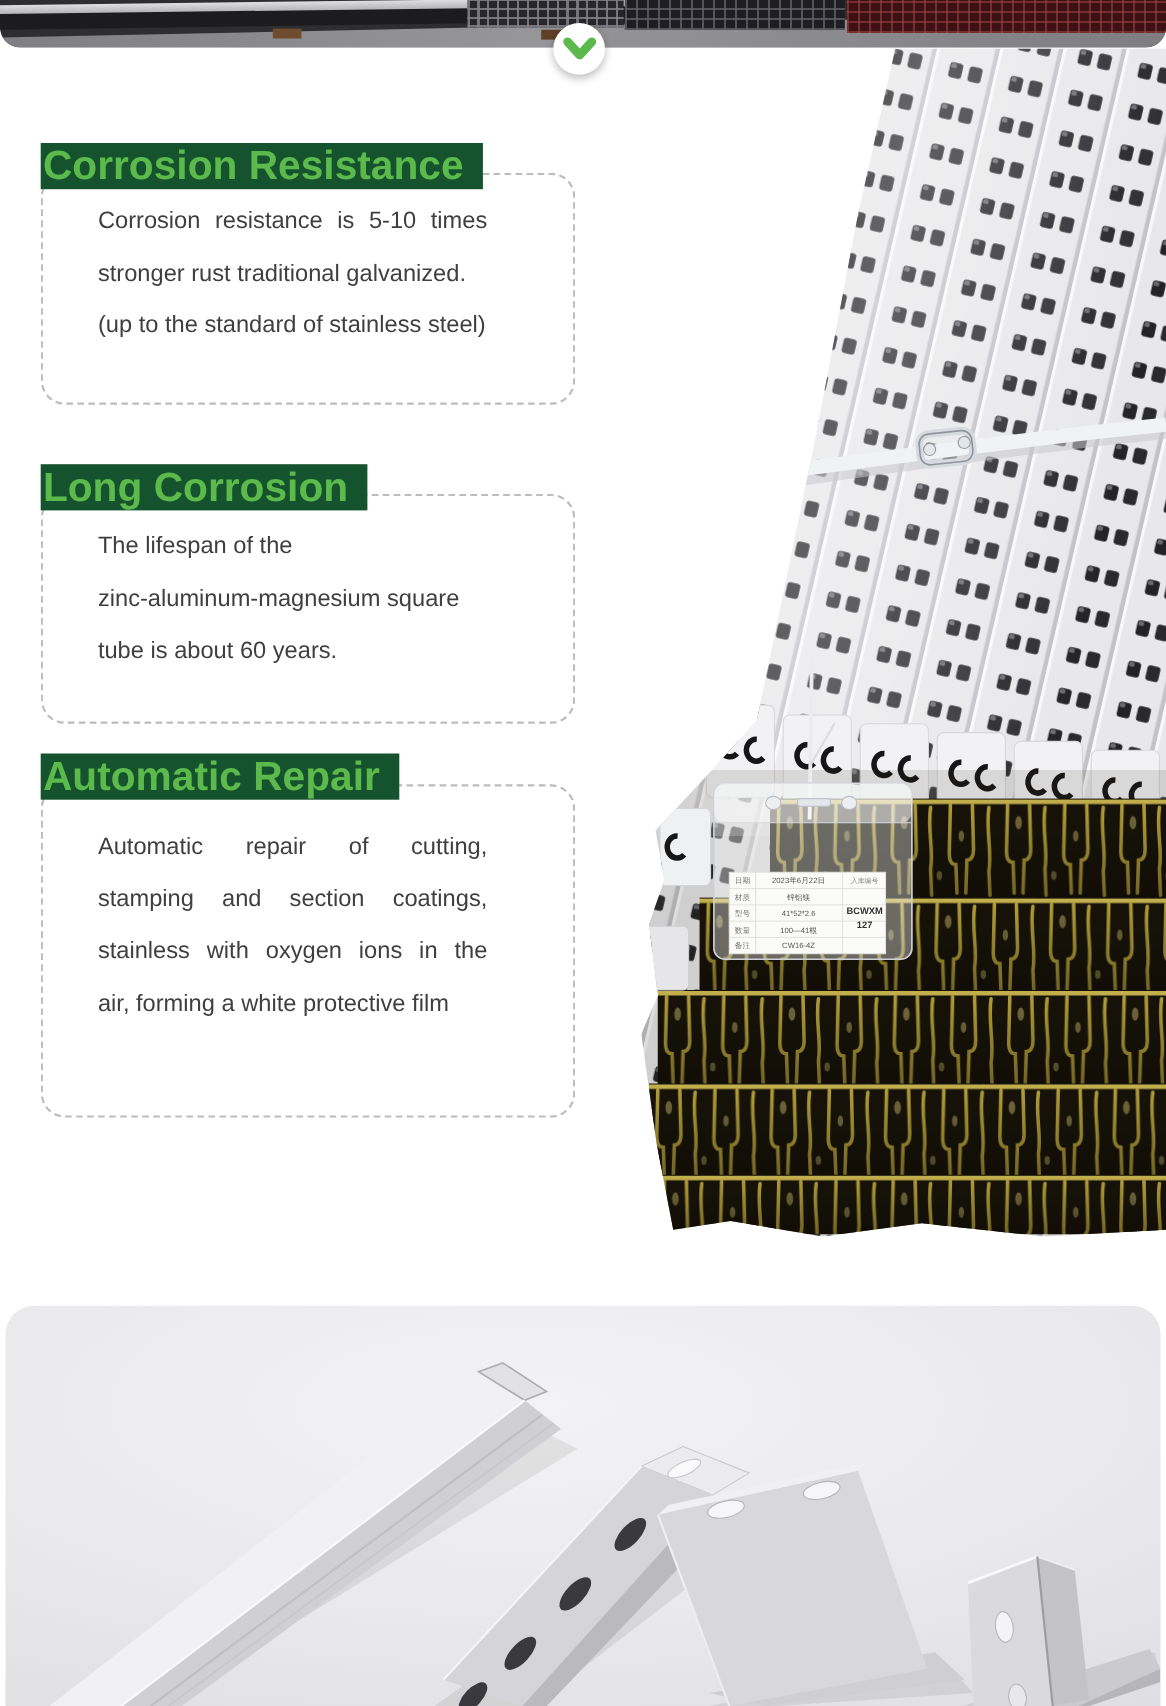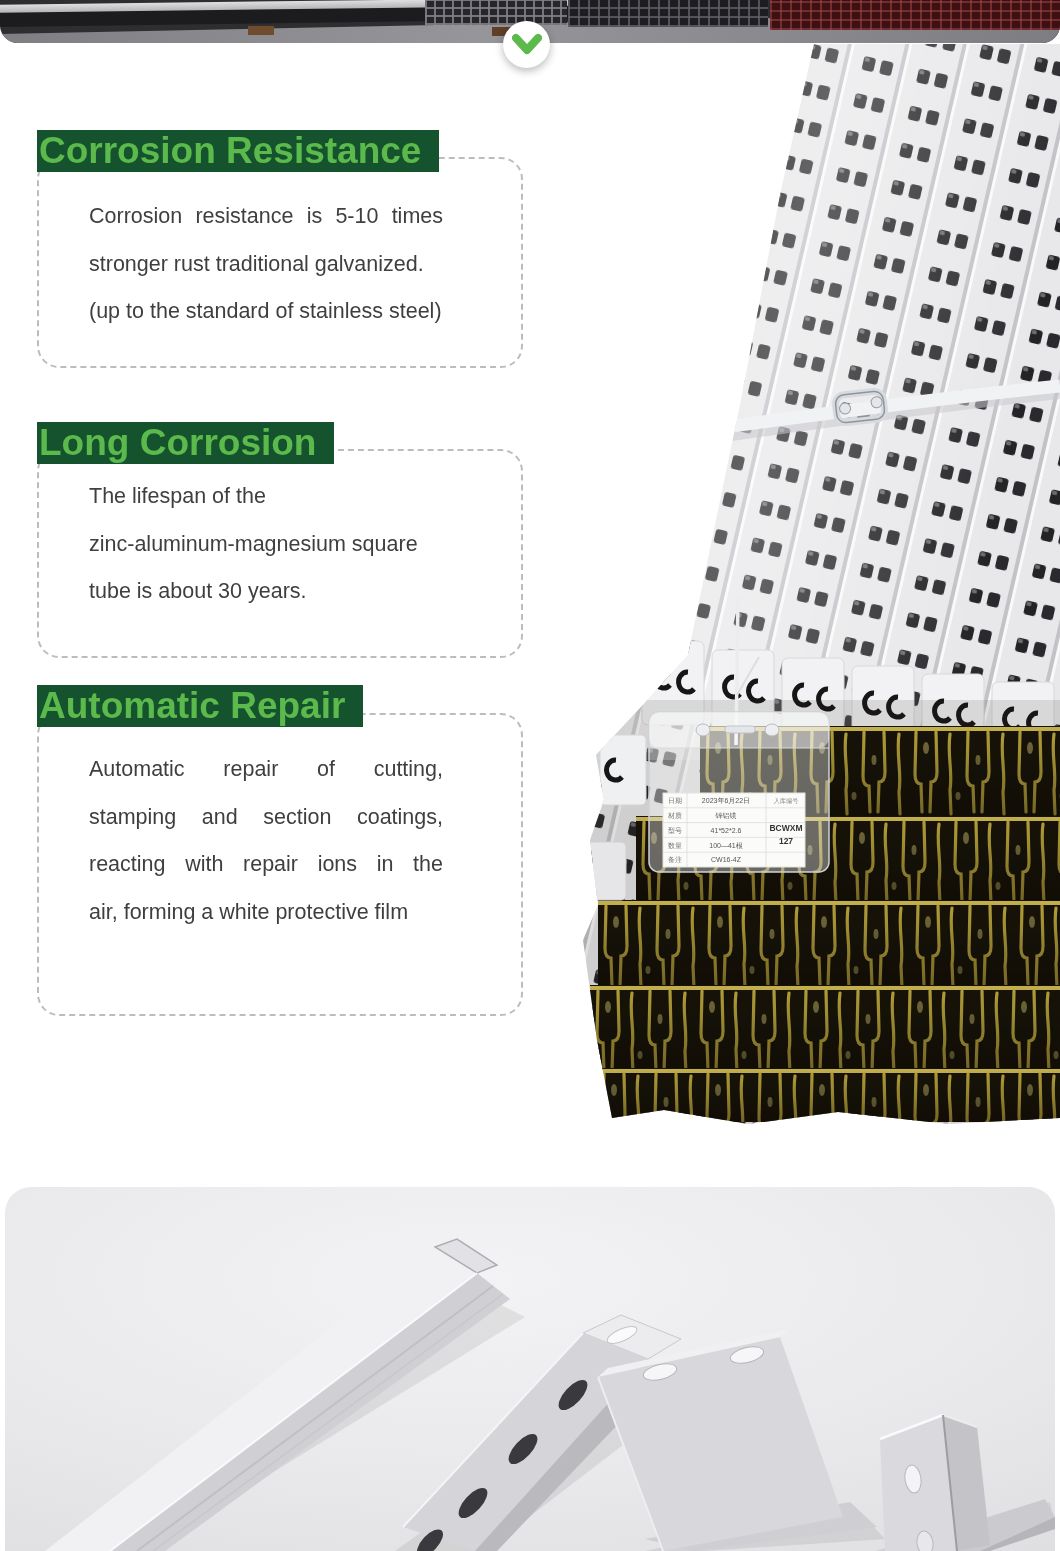--- a/index.html
+++ b/index.html
@@ -37,21 +37,21 @@
   #f0{top:130px;height:240px;} #f1{top:422px;height:240px;} #f2{top:685px;height:335px;}
   .feature-title{position:relative;z-index:2;display:inline-block;margin:0;
     background:#14532d;padding:0 18px 0 2px;font-size:37px;line-height:42px;
     font-weight:bold;color:#5CB94B;letter-spacing:0;}
   .feature-box{position:absolute;left:0;right:0;z-index:1;
     border:2px dashed #bcbcbc;border-radius:22px;box-sizing:border-box;}
   #f0 .feature-box{top:27px;height:211px;}
   #f1 .feature-box{top:27px;height:209px;}
   #f2 .feature-box{top:28px;height:303px;}
   .feature-text{position:absolute;left:0;right:0;z-index:2;}
-  #f0 .feature-text{top:63px;} #f1 .feature-text{top:51px;} #f2 .feature-text{top:61px;}
+  #f0 .feature-text{top:47px;} #f1 .feature-text{top:51px;} #f2 .feature-text{top:61px;}
   .feature-line{margin:0 80px 0 52px;font-size:21.5px;line-height:47.6px;color:#3F3F3F;}
   #f0 .feature-text .feature-line:nth-child(1),
   #f2 .feature-text .feature-line:nth-child(-n+3){text-align:justify;text-align-last:justify;}
 
   
   .right-photo{position:absolute;left:540px;top:0;z-index:1;}
   .bottom-photo{position:absolute;left:5px;top:1187px;width:1050px;height:364px;
     border-radius:26px 26px 0 0;overflow:hidden;
     background:radial-gradient(120% 120% at 45% 25%,#f3f3f5 0%,#e9e9eb 45%,#d8d8da 100%);}
   .bottom-photo svg{position:absolute;left:0;top:0;}
@@ -85,31 +85,31 @@
     <div class="feature-line">(up to the standard of stainless steel)</div>
   </div>
 </section>
 
 <section class="feature" id="f1">
   <h2 class="feature-title">Long Corrosion</h2>
   <div class="feature-box"></div>
   <div class="feature-text">
     <div class="feature-line">The lifespan of the</div>
     <div class="feature-line">zinc-aluminum-magnesium square</div>
-    <div class="feature-line">tube is about 30 years.</div>
+    <div class="feature-line">tube is about 60 years.</div>
   </div>
 </section>
 
 <section class="feature" id="f2">
   <h2 class="feature-title">Automatic Repair</h2>
   <div class="feature-box"></div>
   <div class="feature-text">
     <div class="feature-line">Automatic repair of cutting,</div>
     <div class="feature-line">stamping and section coatings,</div>
-    <div class="feature-line">reacting with repair ions in the</div>
+    <div class="feature-line">stainless with oxygen ions in the</div>
     <div class="feature-line">air, forming a white protective film</div>
   </div>
 </section>
 
 <svg class="right-photo" width="520" height="1160" viewBox="540 0 520 1160">
   <defs>
     <clipPath id="photoClip">
       <polygon points="814,44 1060,44 1060,1118 948,1124 838,1112 748,1124 664,1110 612,1118
                        597,1040 583,940 598,905 590,840 604,800 596,755 640,708 688,655 741,400 780,195"></polygon>
     </clipPath>

